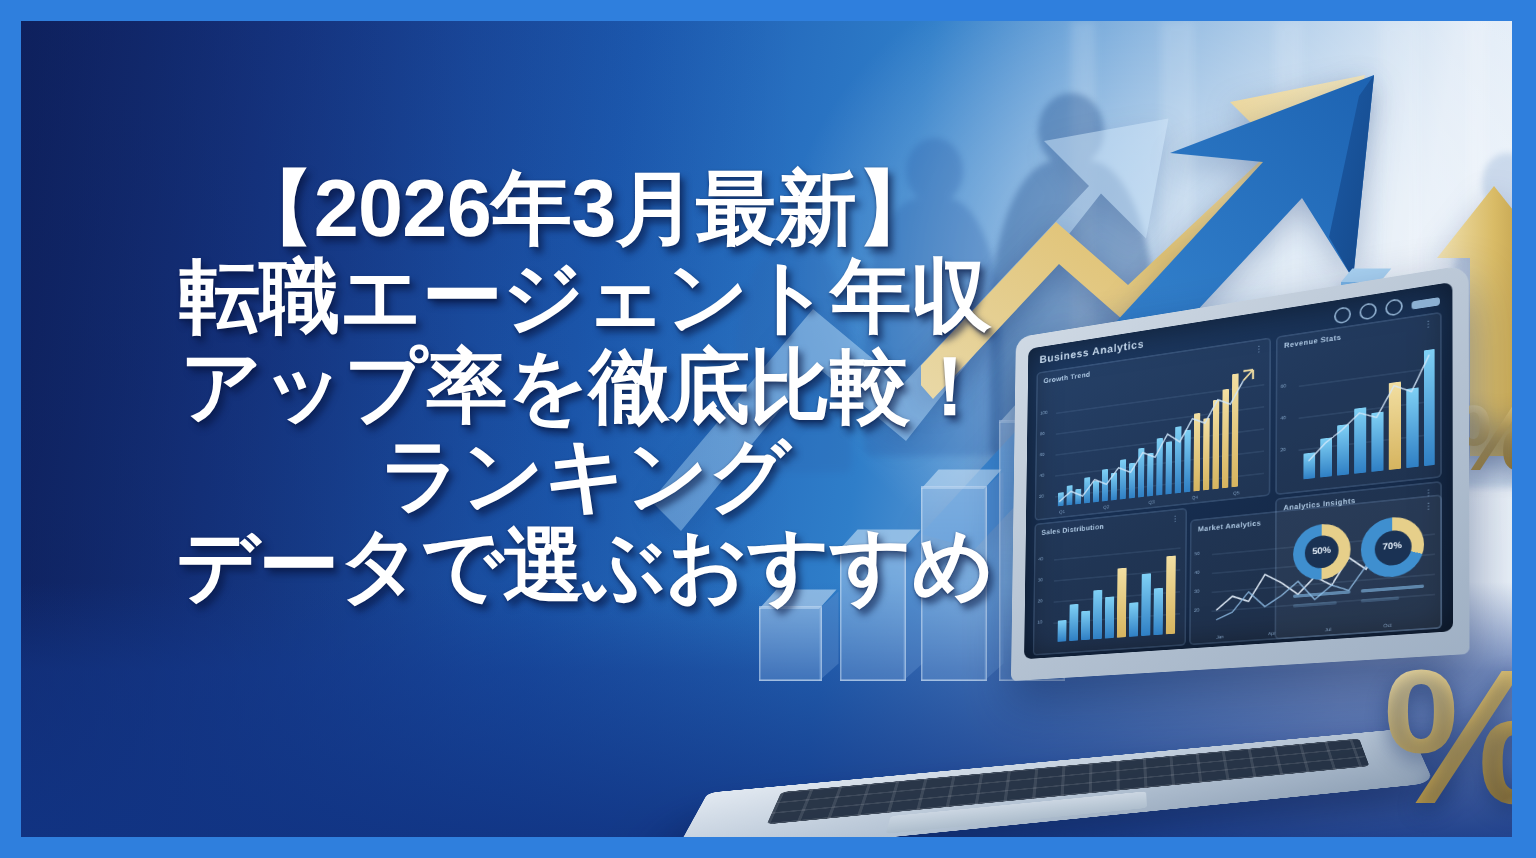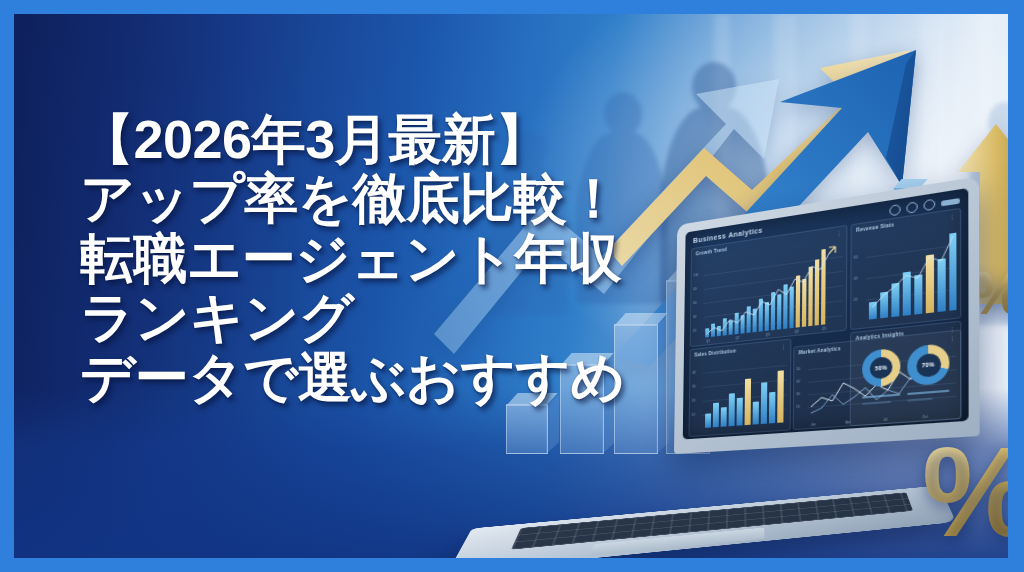--- a/index.html
+++ b/index.html
@@ -98,21 +98,21 @@
   .pct{position:absolute;font-weight:700;line-height:1;
        color:#d9bc6d;
        background:linear-gradient(150deg,#f6e7b4 5%,#d8b75f 42%,#a8842f 78%,#e6d192 100%);
        -webkit-background-clip:text;background-clip:text;-webkit-text-fill-color:transparent;
        text-shadow:0 5px 14px rgba(10,35,90,.45);}
 
   
   #headline{position:absolute;left:66px;top:96px;width:620px;
     font-size:54px;line-height:1.10;font-weight:700;color:#ffffff;
     letter-spacing:-0.5px;
-    text-shadow:3px 4px 5px rgba(6,20,62,.62), 0 1px 2px rgba(6,20,62,.5);}
+    text-shadow:3px 4px 5px rgba(6,20,62,.62), 0 1px 2px rgba(6,20,62,.5);text-align:center;}
   #headline div{white-space:nowrap;}
 </style>
 </head>
 <body>
 
 <div id="canvas">
  <div id="frame-inner">
 
   <div class="bg-base"></div>
   <div class="bg-glow"></div>
@@ -382,20 +382,20 @@
     <div class="base">
       <div class="keys"></div>
       <div class="trackpad"></div>
     </div>
   </div>
 
   <div class="pct" style="left:908px;top:414px;font-size:128px;">%</div>
 
   <div id="headline">
     <div>【2026年3月最新】</div>
+    <div>転職エージェント年収</div>
     <div>アップ率を徹底比較！</div>
-    <div>転職エージェント年収</div>
     <div>ランキング</div>
     <div>データで選ぶおすすめ</div>
   </div>
 
  </div>
 </div>
 
 </body></html>

